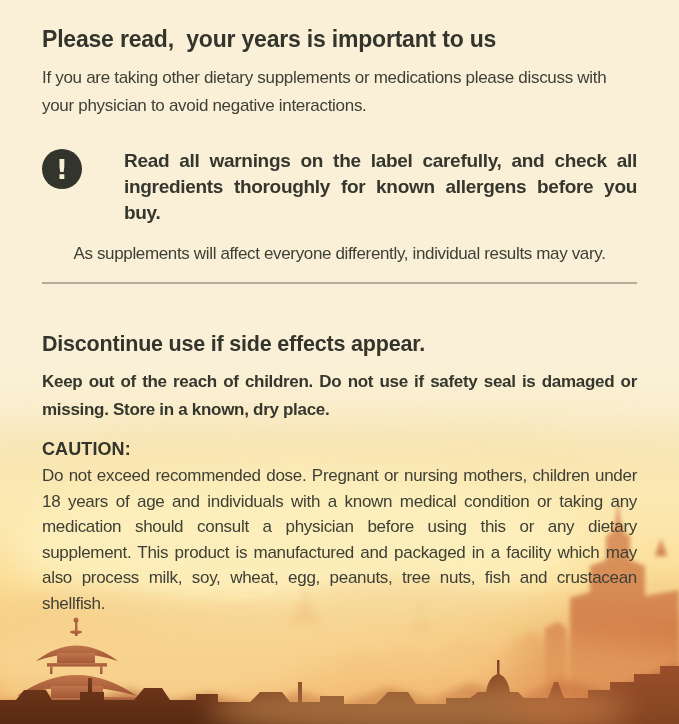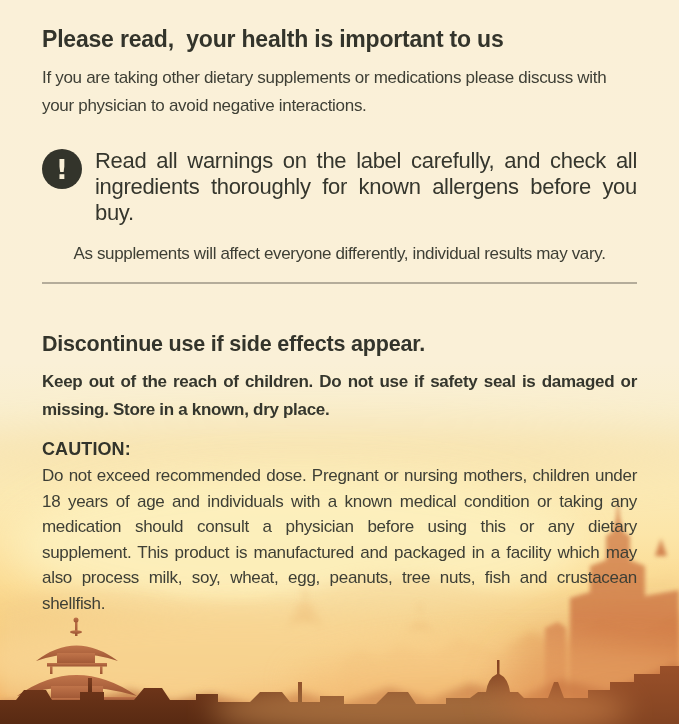--- a/index.html
+++ b/index.html
@@ -65,26 +65,27 @@
     color: #faf0d7;
     display: flex;
     align-items: center;
     justify-content: center;
     font-size: 27px;
     font-weight: 800;
     font-family: "DejaVu Sans", sans-serif;
     margin-top: 1px;
   }
   .warning-text {
-    font-size: 22px;
-    font-weight: 400;
+    font-size: 19px;
+    font-weight: 700;
     line-height: 26px;
     letter-spacing: -0.3px;
     color: #35362d;
     text-align: justify;
+    margin-left: 29px;
   }
   .disclaimer {
     font-size: 17px;
     line-height: 26px;
     letter-spacing: -0.35px;
     white-space: nowrap;
     margin-bottom: 15px;
     text-align: center;
   }
   .divider {
@@ -212,21 +213,21 @@
       <rect x="298" y="322" width="4" height="20" fill="url(#roofGrad)"></rect>
       <path fill="url(#roofGrad)" d="M0,364 L0,340 L16,340 L24,330 L46,330 L52,340 L80,340 L80,332 L104,332 L104,340 L134,340 L144,328 L162,328 L170,340 L196,340 L196,334 L218,334 L218,342 L250,342 L260,332 L282,332 L290,342 L320,342 L320,336 L344,336 L344,344 L376,344 L388,332 L408,332 L416,344 L446,344 L446,338 L470,338 L478,332 L486,332 Q488,318 497,314 L497,300 L499.5,300 L499.5,314 Q508,318 510,332 L518,332 L524,338 L548,338 L554,322 L558,322 L564,338 L588,338 L588,330 L610,330 L610,322 L634,322 L634,314 L660,314 L660,306 L679,306 L679,364 Z"></path>
     </g>
 
     <ellipse cx="420" cy="350" rx="210" ry="30" fill="#f2b26b" opacity="0.45" filter="url(#b14)"></ellipse>
     <ellipse cx="640" cy="330" rx="140" ry="70" fill="#d4763f" opacity="0.35" filter="url(#b20)"></ellipse>
   </svg>
 
   <div class="content">
 
-    <h1 class="title">Please read,  your health is important to us</h1>
+    <h1 class="title">Please read,  your years is important to us</h1>
 
     <p class="intro">If you are taking other dietary supplements or medications please discuss with your physician to avoid negative interactions.</p>
 
     <div class="warning-row">
       <div class="warning-icon">!</div>
       <p class="warning-text">Read all warnings on the label carefully, and check all ingredients thoroughly for known allergens before you buy.</p>
     </div>
 
     <p class="disclaimer">As supplements will affect everyone differently, individual results may vary.</p>
 

